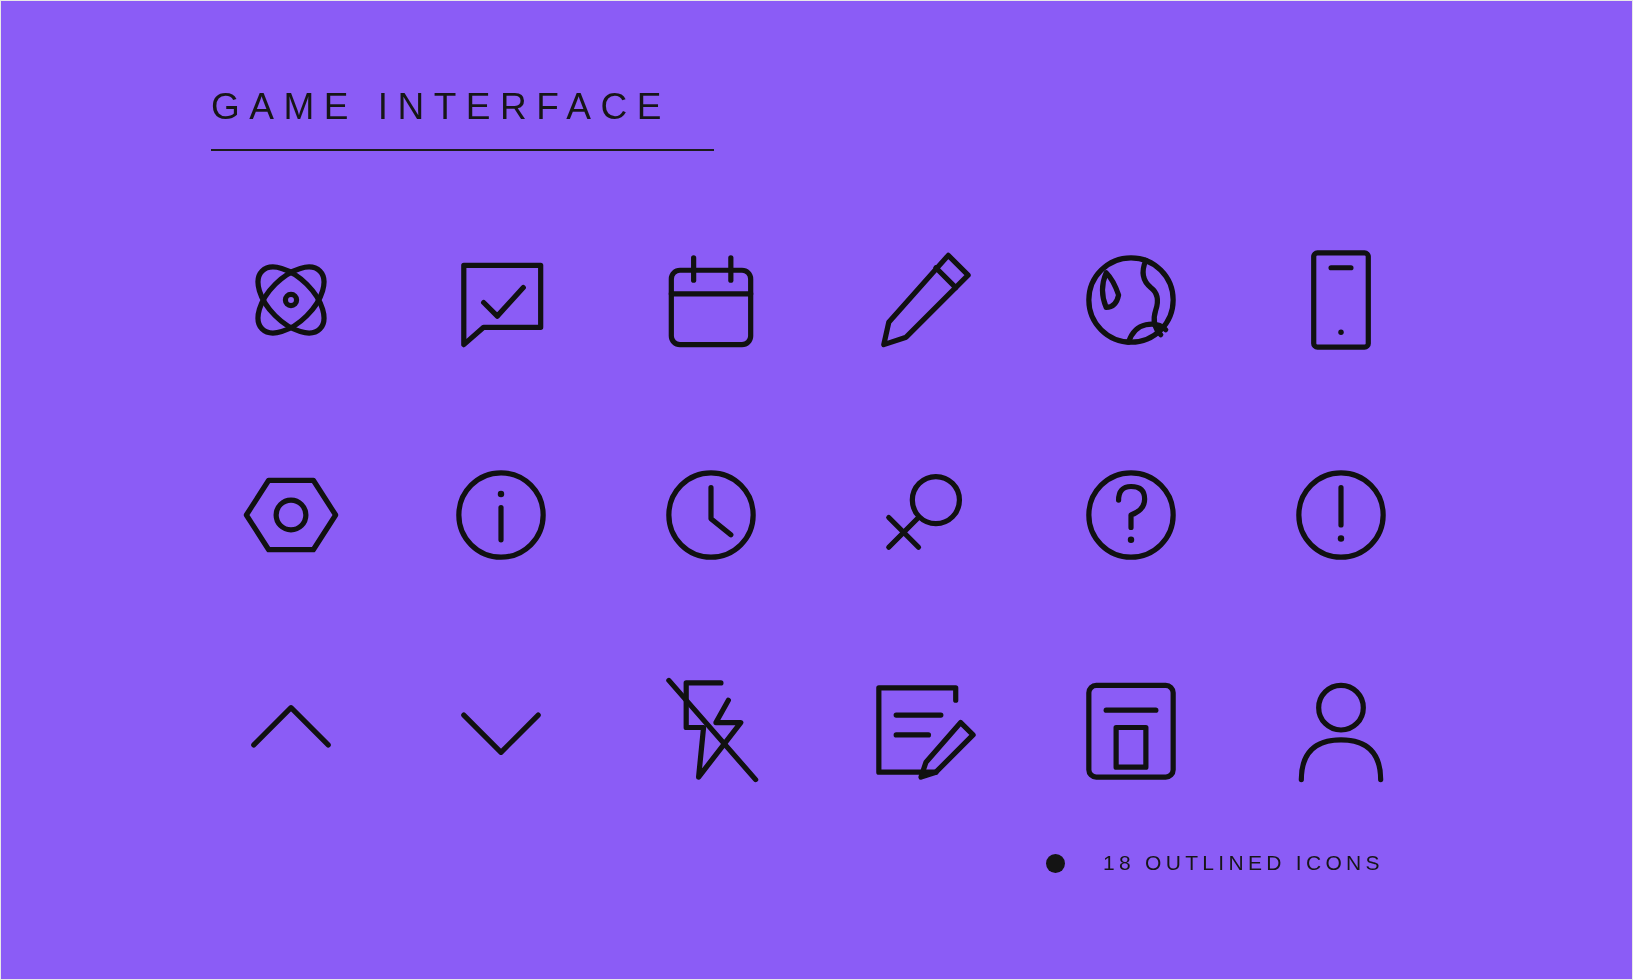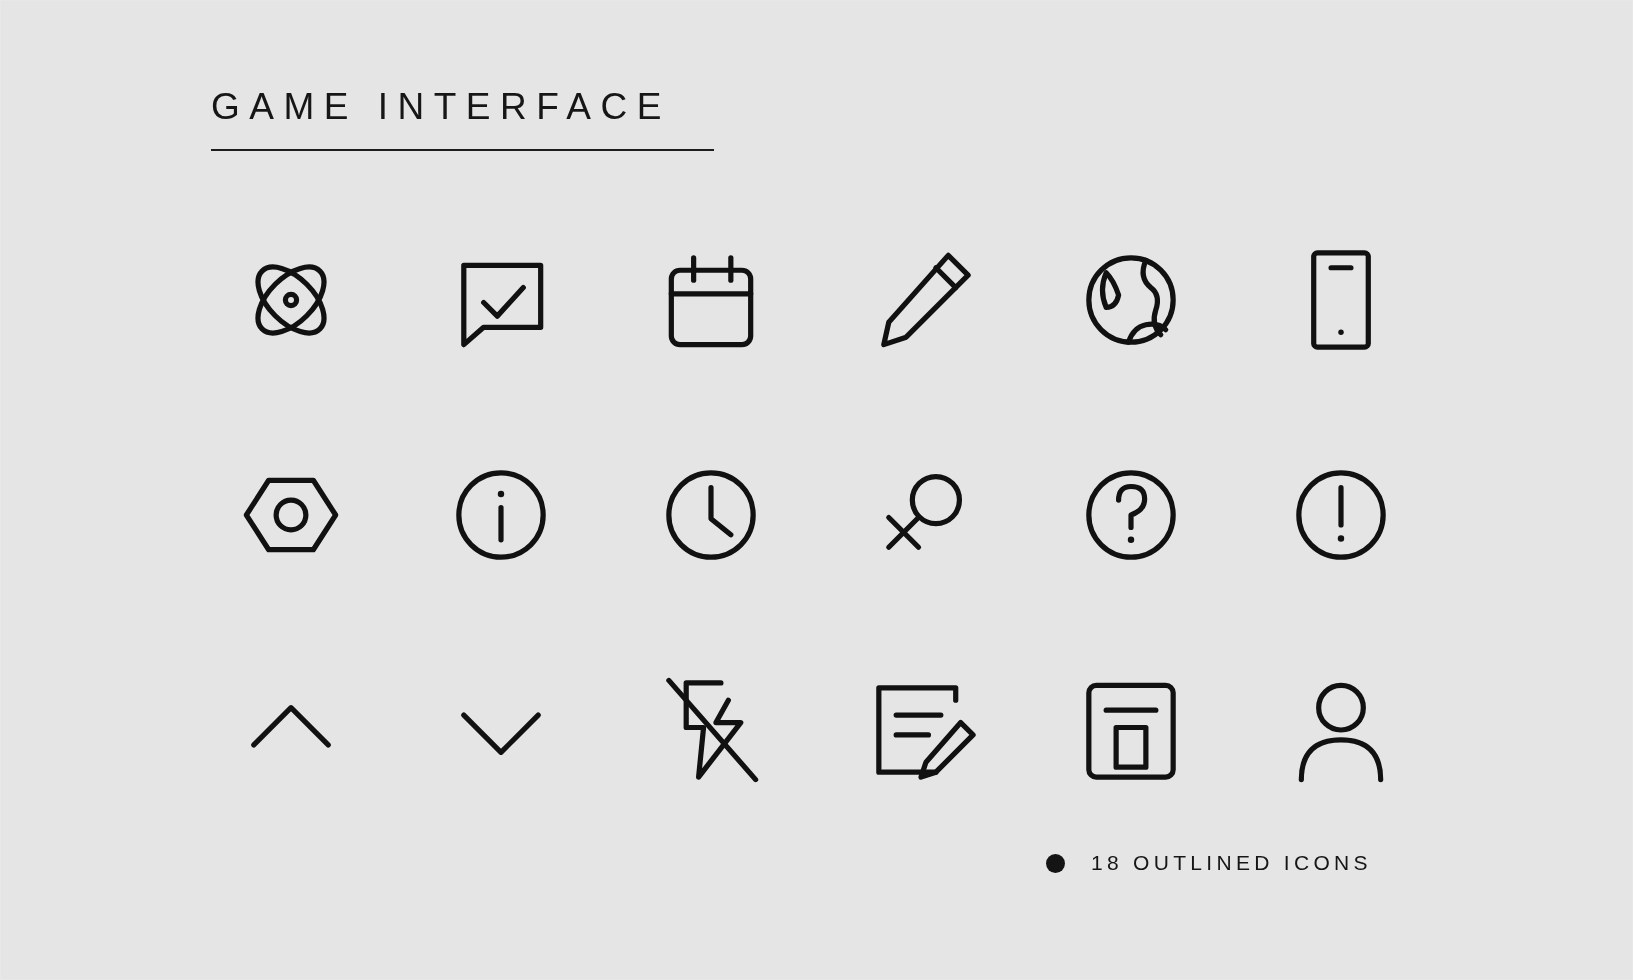--- a/index.html
+++ b/index.html
@@ -13,21 +13,21 @@
     font-family: "Liberation Sans", sans-serif;
     color: #1a1a1a;
     overflow: hidden;
     position: relative;
   }
   .sheet {
     position: absolute;
     left: 0; top: 0;
     width: 1633px;
     height: 980px;
-    background: #e5e5e5;
+    background: #8b5cf6;
   }
   .frame-border {
     position: absolute;
     left: 0; top: 0;
     width: 1633px;
     height: 980px;
     border: 1px solid #e8e8e8;
     box-sizing: border-box;
     pointer-events: none;
   }
@@ -84,21 +84,21 @@
   .icon-cell svg .solid {
     fill: #111111;
     stroke: none;
   }
   .footer {
     position: absolute;
     left: 1046px;
     top: 851px;
     display: flex;
     align-items: center;
-    gap: 26px;
+    gap: 38px;
   }
   .footer-dot {
     width: 19px;
     height: 19px;
     border-radius: 50%;
     background: #141414;
     flex: 0 0 auto;
   }
   .footer-text {
     font-size: 21px;

